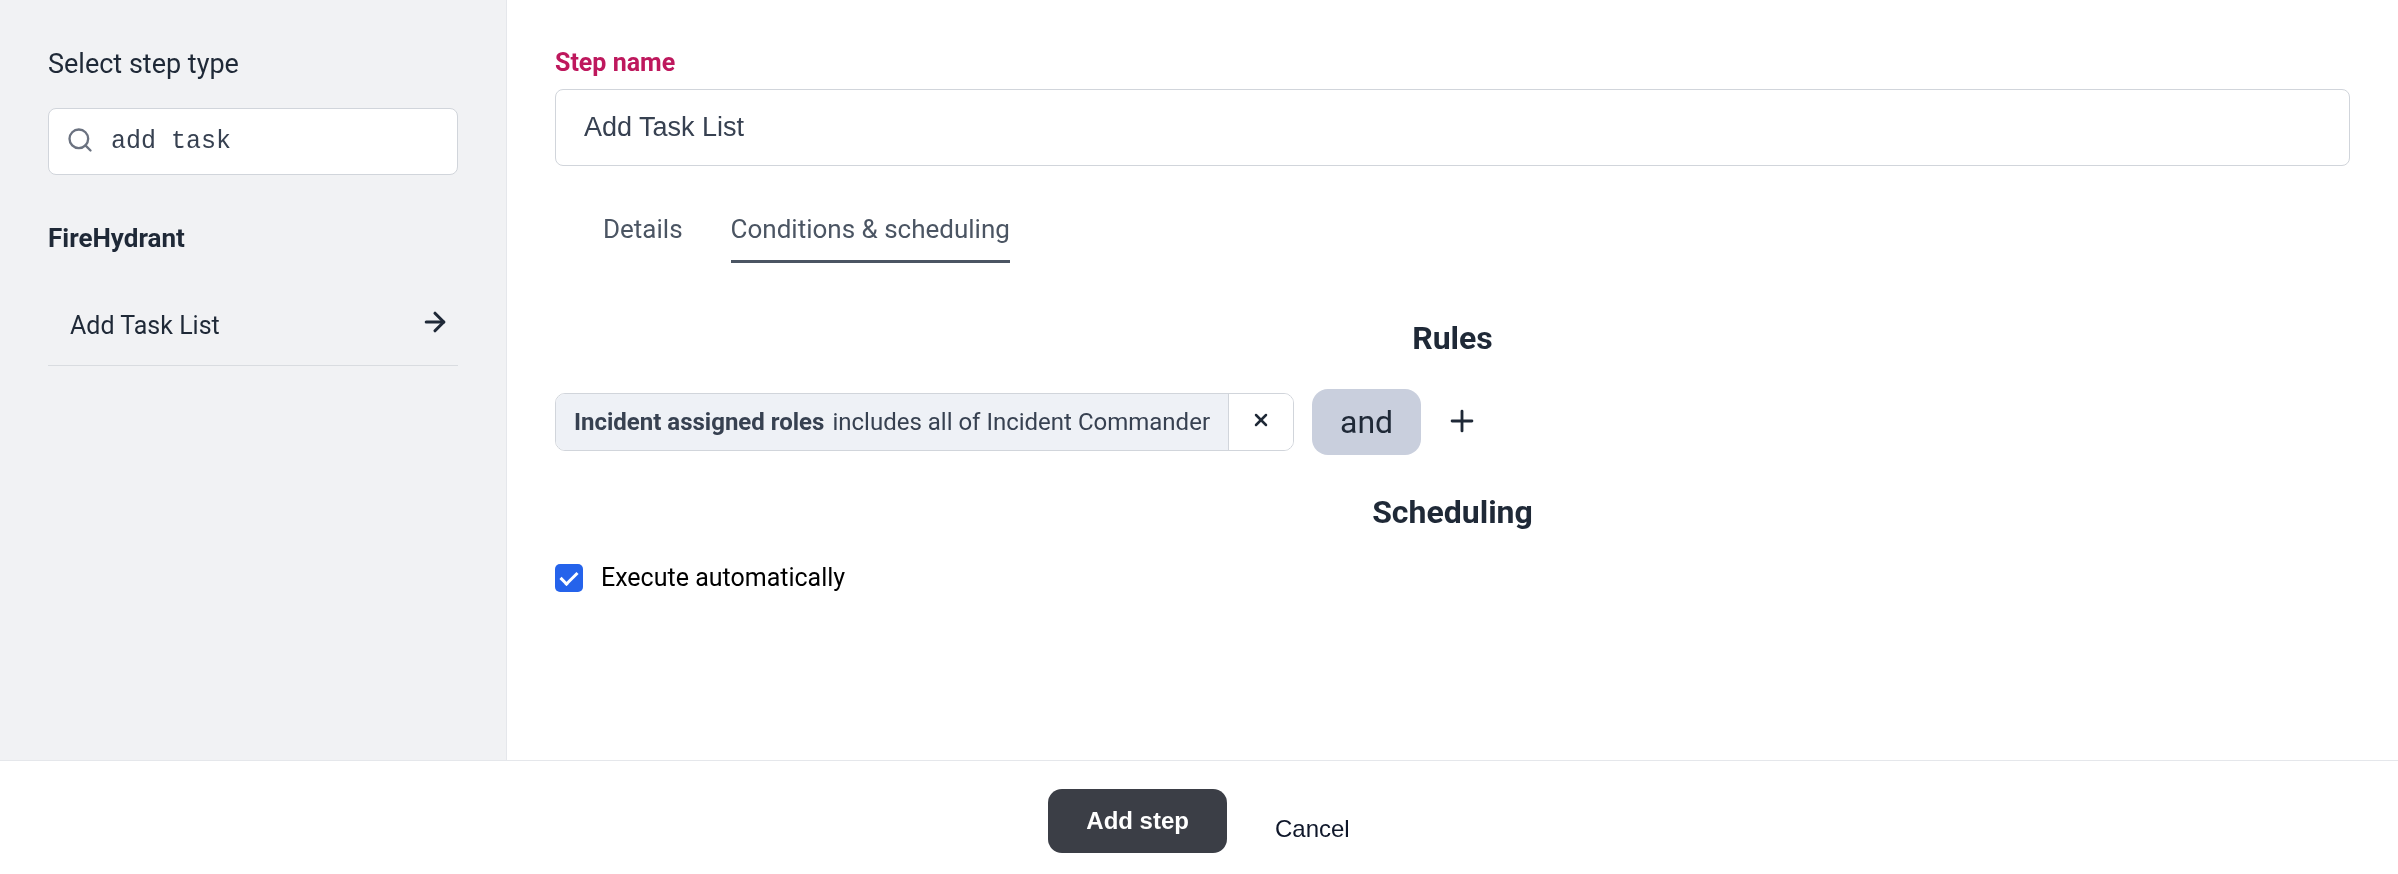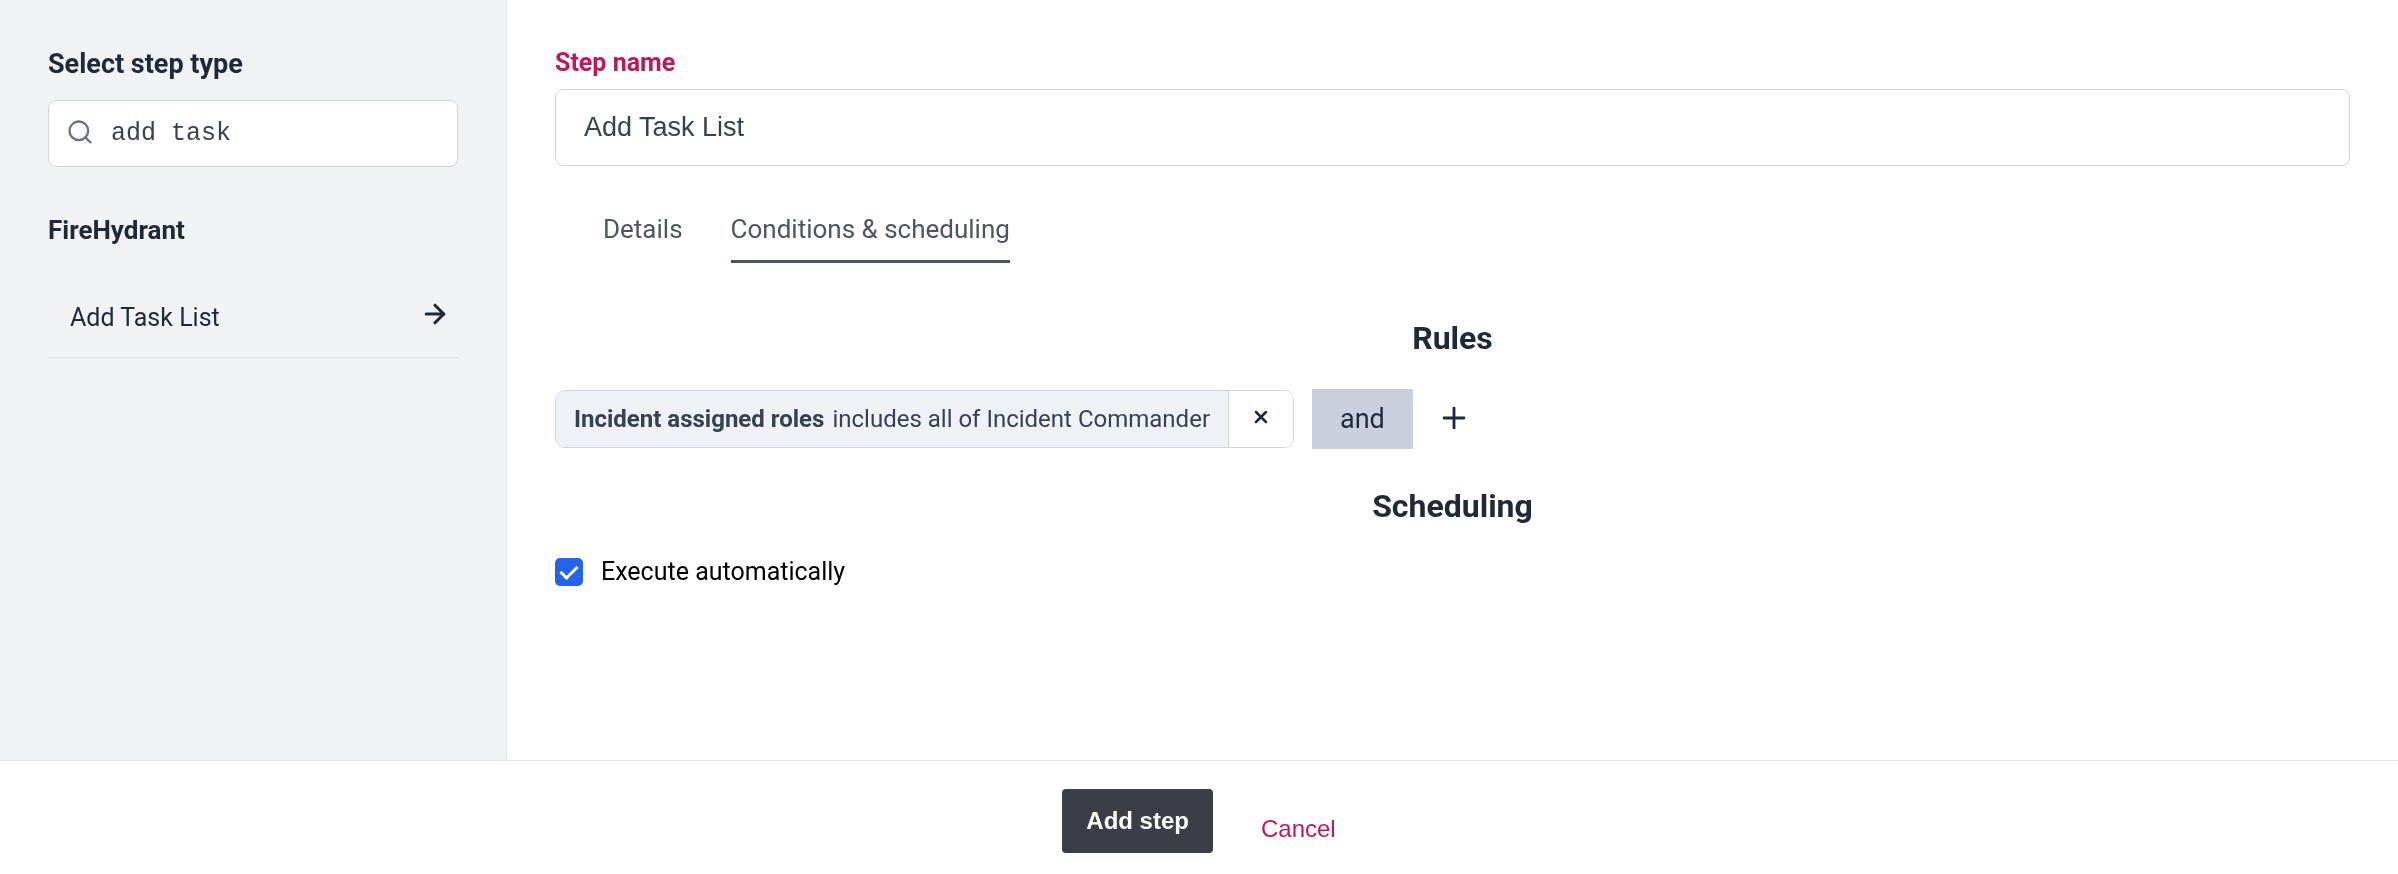--- a/index.html
+++ b/index.html
@@ -19,23 +19,23 @@
       width: 100%;
     }
     .sidebar {
       width: 507px;
       background: #f1f2f4;
       padding: 48px 48px 0 48px;
       border-right: 1px solid #e5e7eb;
     }
     .sidebar-title {
       font-size: 27px;
-      font-weight: 700;
-      color: #1f2937;
-      margin-bottom: 20px;
+      font-weight: 400;
+      color: #1f2937;
+      margin-bottom: 28px;
     }
     .search-wrapper {
       position: relative;
       margin-bottom: 48px;
     }
     .search-input {
       width: 100%;
       padding: 18px 20px 18px 62px;
       font-size: 25px;
       border: 1px solid #d1d5db;
@@ -152,22 +152,22 @@
       display: flex;
       align-items: center;
       justify-content: center;
       border-left: 1px solid #d1d5db;
       cursor: pointer;
       color: #1f2937;
     }
     .connector {
       padding: 14px 28px;
       background: #c9cfdd;
-      border-radius: 0;
-      font-size: 27px;
+      border-radius: 16px;
+      font-size: 32px;
       color: #1f2937;
     }
     .add-rule-btn {
       background: none;
       border: none;
       cursor: pointer;
       padding: 6px;
       color: #1f2937;
       display: flex;
       align-items: center;
@@ -210,30 +210,30 @@
       display: flex;
       justify-content: center;
       align-items: center;
       gap: 48px;
       background: #fff;
     }
     .btn-primary {
       background: #3b3e46;
       color: #fff;
       border: none;
-      padding: 18px 24px;
+      padding: 18px 38px;
       font-size: 24px;
       font-weight: 600;
-      border-radius: 4px;
+      border-radius: 14px;
       cursor: pointer;
     }
     .btn-cancel {
       background: none;
       border: none;
-      color: #be185d;
+      color: #0f172a;
       font-size: 24px;
       font-weight: 500;
       cursor: pointer;
       margin-top: 16px;
     }
   </style>
 </head>
 <body>
 
 <div class="container">

